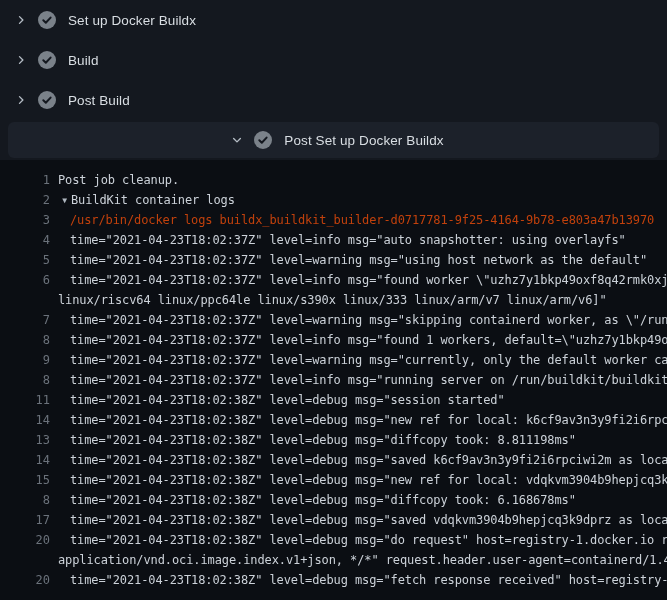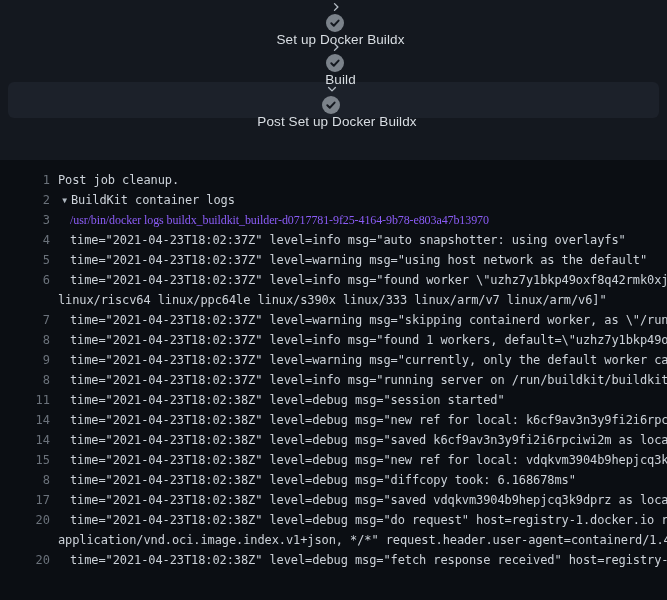--- a/index.html
+++ b/index.html
@@ -6,46 +6,46 @@
   body{
     width:667px;height:600px;overflow:hidden;
     background:#0b0e13;
     font-family:"Liberation Sans",sans-serif;
     -webkit-font-smoothing:antialiased;
   }
   
   .steps{height:160px;background:#14181f;}
   .step-row{
     height:40px;display:flex;align-items:center;
-    padding-left:14px;cursor:pointer;box-sizing:border-box;flex-direction:column;
+    padding-left:14px;cursor:pointer;box-sizing:border-box;
   }
   .step-row.expanded{
     height:36px;margin:2px 8px;border-radius:6px;
-    background:#1c212a;padding-left:7px;
+    background:#1c212a;padding-left:7px;justify-content:center;
   }
   .step-chevron{
     width:14px;height:14px;flex:none;margin-right:10px;
     display:flex;align-items:center;justify-content:center;
   }
   .step-check{width:18px;height:18px;flex:none;margin-right:12px;}
   .step-title{font-size:13.5px;color:#d9dee3;letter-spacing:.1px;}
   
   .log{background:#0b0e13;padding-top:10px;}
   .log-row{
     display:flex;height:20px;line-height:20px;
     font-family:"DejaVu Sans Mono","Liberation Mono",monospace;
     font-size:12px;white-space:pre;
   }
   .ln{
     width:50px;flex:none;text-align:right;color:#6b727b;
     cursor:pointer;user-select:none;
   }
   .txt{margin-left:8px;color:#ccd2d9;letter-spacing:-0.1px;flex:none;text-align:center;}
   .txt.ind{margin-left:20px;}
-  .txt.cmd{color:#8b5cf6;font-family:Liberation Serif, serif;}
+  .txt.cmd{color:#c2410c;}
   .tri{
     display:inline-block;width:13px;font-size:8px;color:#aeb6bf;
     vertical-align:1px;cursor:pointer;
   }
 </style>
 </head>
 <body>
 
 <div class="steps">
 
@@ -72,20 +72,34 @@
     </span>
     <span class="step-check">
       <svg width="18" height="18" viewBox="0 0 18 18">
           <circle cx="9" cy="9" r="9" fill="#7b828a"></circle>
           <path d="M5.3 9.3 L7.8 11.7 L12.6 6.6" fill="none" stroke="#14181f" stroke-width="2" stroke-linecap="round" stroke-linejoin="round"></path>
         </svg>
     </span>
     <span class="step-title">Build</span>
   </div>
 
+  <div class="step-row">
+    <span class="step-chevron">
+      <svg width="12" height="12" viewBox="0 0 16 16">
+          <path d="M6 3.5 L10.5 8 L6 12.5" fill="none" stroke="#b4bcc4" stroke-width="1.8" stroke-linecap="round" stroke-linejoin="round"></path>
+        </svg>
+    </span>
+    <span class="step-check">
+      <svg width="18" height="18" viewBox="0 0 18 18">
+          <circle cx="9" cy="9" r="9" fill="#7b828a"></circle>
+          <path d="M5.3 9.3 L7.8 11.7 L12.6 6.6" fill="none" stroke="#14181f" stroke-width="2" stroke-linecap="round" stroke-linejoin="round"></path>
+        </svg>
+    </span>
+    <span class="step-title">Post Build</span>
+  </div>
 
   <div class="step-row expanded">
     <span class="step-chevron">
       <svg width="12" height="12" viewBox="0 0 16 16">
           <path d="M3.5 6 L8 10.5 L12.5 6" fill="none" stroke="#b4bcc4" stroke-width="1.8" stroke-linecap="round" stroke-linejoin="round"></path>
         </svg>
     </span>
     <span class="step-check">
       <svg width="18" height="18" viewBox="0 0 18 18">
           <circle cx="9" cy="9" r="9" fill="#7b828a"></circle>
@@ -156,20 +170,24 @@
   <div class="log-row">
     <span class="ln">11</span>
     <span class="txt ind">time="2021-04-23T18:02:38Z" level=debug msg="session started"</span>
   </div>
 
   <div class="log-row">
     <span class="ln">14</span>
     <span class="txt ind">time="2021-04-23T18:02:38Z" level=debug msg="new ref for local: k6cf9av3n3y9fi2i6rpci</span>
   </div>
 
+  <div class="log-row">
+    <span class="ln">13</span>
+    <span class="txt ind">time="2021-04-23T18:02:38Z" level=debug msg="diffcopy took: 8.811198ms"</span>
+  </div>
 
   <div class="log-row">
     <span class="ln">14</span>
     <span class="txt ind">time="2021-04-23T18:02:38Z" level=debug msg="saved k6cf9av3n3y9fi2i6rpciwi2m as local</span>
   </div>
 
   <div class="log-row">
     <span class="ln">15</span>
     <span class="txt ind">time="2021-04-23T18:02:38Z" level=debug msg="new ref for local: vdqkvm3904b9hepjcq3k9</span>
   </div>

